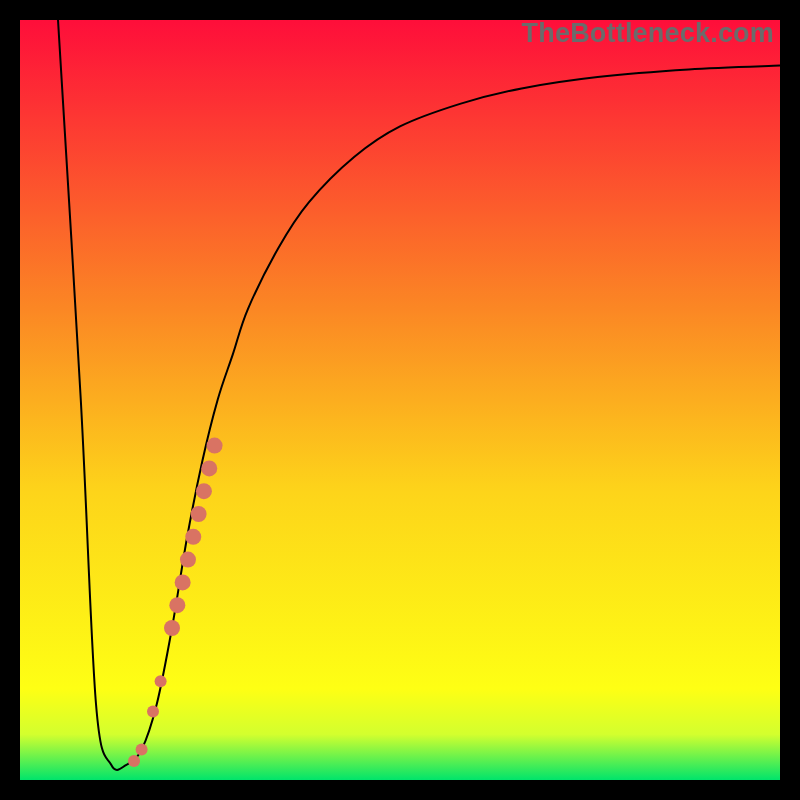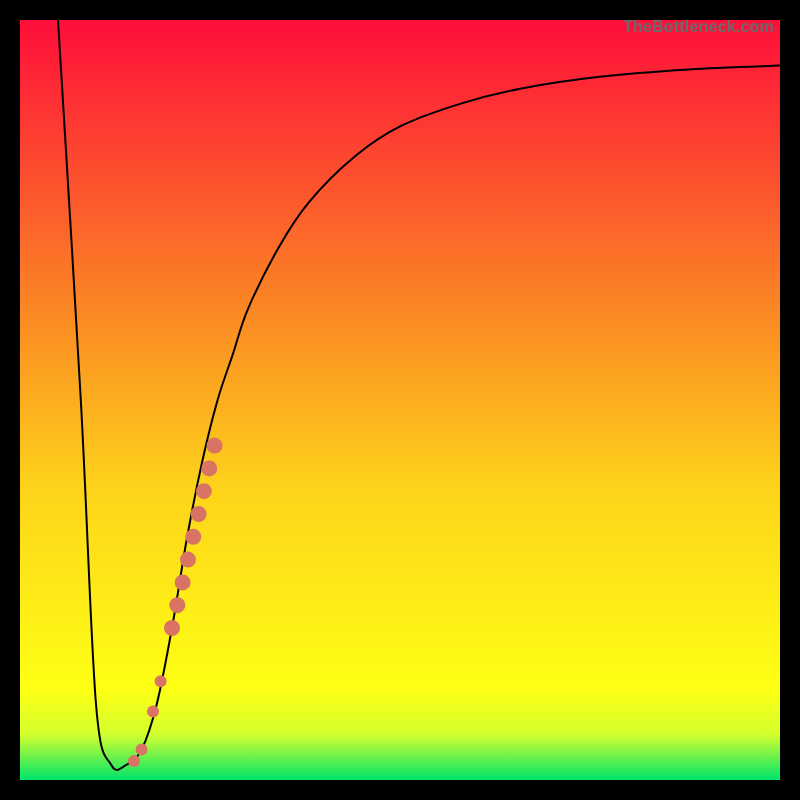--- a/index.html
+++ b/index.html
@@ -23,21 +23,21 @@
     position: absolute;
     left: 0;
     top: 0;
     width: 760px;
     height: 760px;
   }
   .watermark {
     position: absolute;
     top: -2px;
     right: 6px;
-    font-size: 16px;
+    font-size: 27px;
     font-weight: 600;
     color: #6b6b6b;
     letter-spacing: 0.2px;
     user-select: none;
   }
   
   .overlay {
     position: absolute;
     left: 0;
     top: 0;

